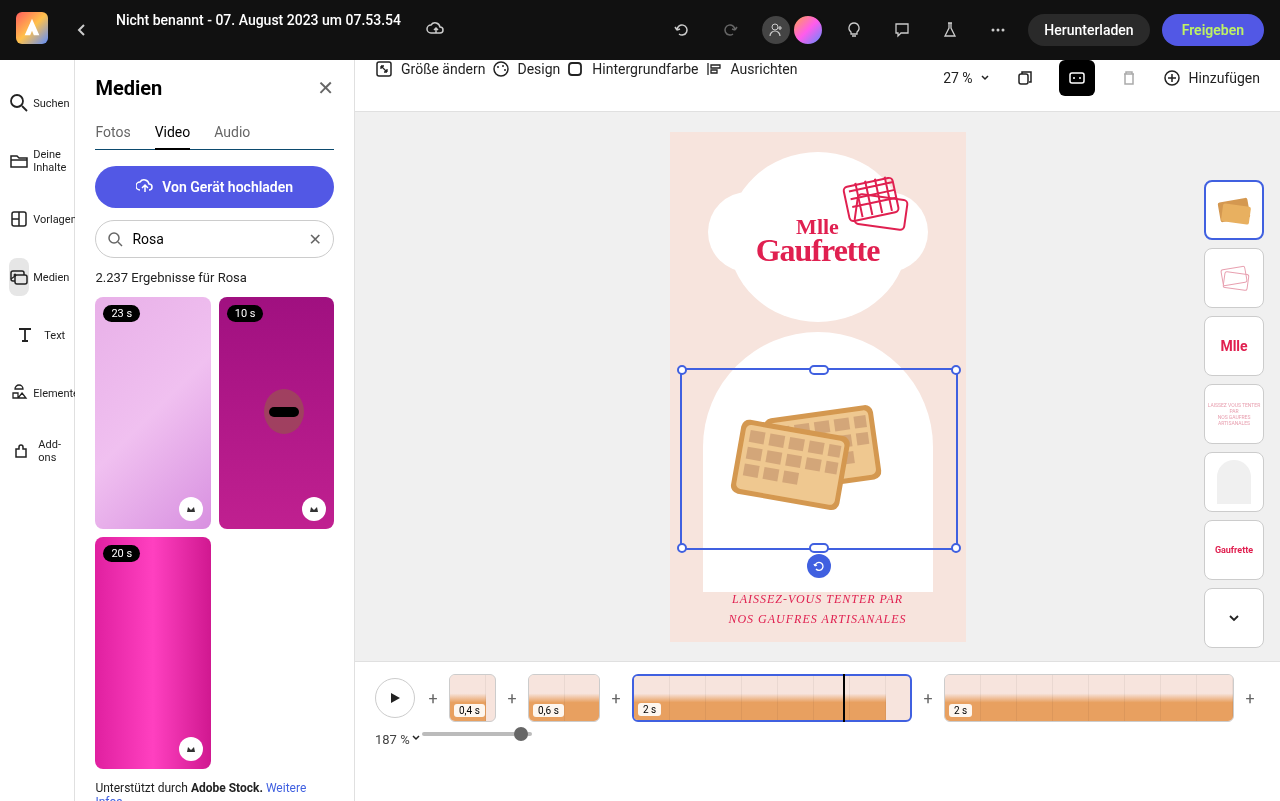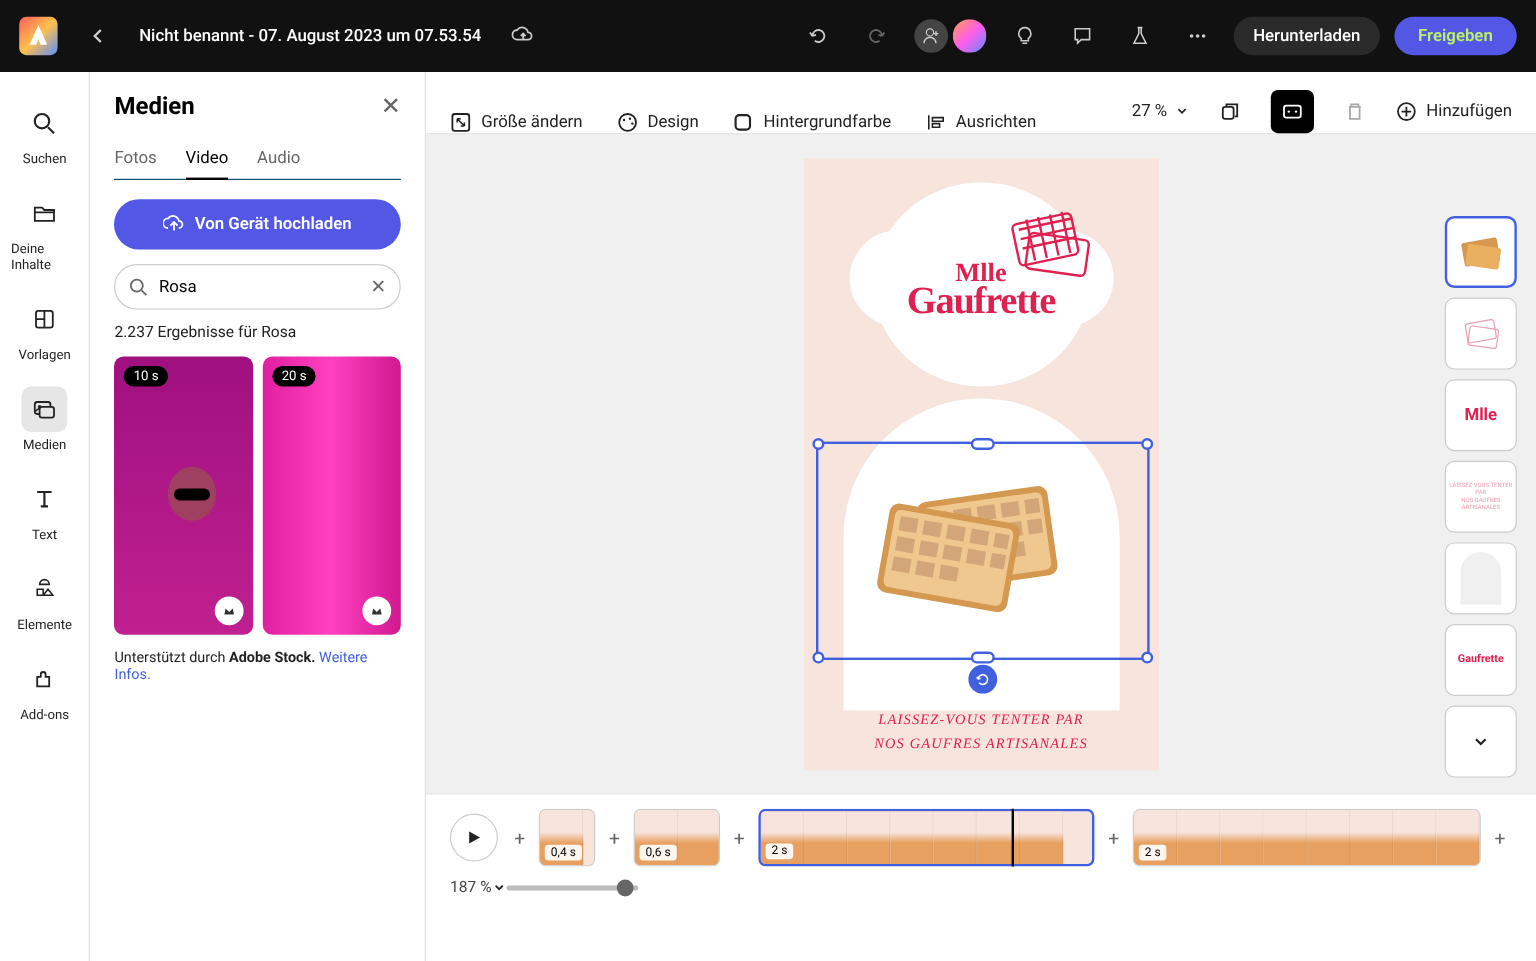--- a/index.html
+++ b/index.html
@@ -1,32 +1,32 @@
 <!DOCTYPE html>
 <html><head>
 <meta charset="utf-8">
 <style>
 *{margin:0;padding:0;box-sizing:border-box;font-family:-apple-system,BlinkMacSystemFont,'Segoe UI',Roboto,sans-serif}
 body{width:1280px;height:801px;overflow:hidden;background:#fff}
 .header{height:60px;background:#111;display:flex;align-items:center;padding:0 16px;color:#fff;justify-content:space-between}
-.header-left{display:flex;align-items:center;gap:16px}
+.header-left{display:flex;align-items:flex-start;gap:16px}
 .logo{width:32px;height:32px;background:linear-gradient(135deg,#ff5c5c,#ffc14c,#5c8cff);border-radius:6px;display:flex;align-items:center;justify-content:center}
 .logo svg{width:22px;height:22px}
 .doc-title{font-size:14px;font-weight:500}
 .header-right{display:flex;align-items:center;gap:12px}
 .hicon{width:36px;height:36px;display:flex;align-items:center;justify-content:center;border-radius:50%;cursor:pointer;color:#ccc}
 .btn-grey{background:#2a2a2a;color:#fff;padding:8px 16px;border-radius:18px;font-size:14px;font-weight:500;cursor:pointer;border:none}
 .btn-blue{background:#5258e5;color:#bef264;padding:8px 20px;border-radius:18px;font-size:14px;font-weight:600;cursor:pointer;border:none}
 .avatar-group{display:flex;align-items:center}
 .avatar{width:32px;height:32px;border-radius:50%;background:#444;border:2px solid #111;display:flex;align-items:center;justify-content:center}
 .avatar.ai{background:linear-gradient(135deg,#ffa04c,#ff5cec,#5c8cff)}
 
 .main{display:flex;height:741px}
 .rail{width:88px;background:#fff;border-right:1px solid #e0e0e0;display:flex;flex-direction:column;align-items:center;padding-top:16px;gap:4px}
-.rail-item{display:flex;flex-direction:column;align-items:center;gap:4px;padding:8px;cursor:pointer;width:72px}
+.rail-item{display:flex;flex-direction:row;align-items:center;gap:4px;padding:8px;cursor:pointer;width:72px}
 .rail-icon{width:38px;height:38px;display:flex;align-items:center;justify-content:center;border-radius:8px}
 .rail-item.active .rail-icon{background:#e6e6e6}
 .rail-label{font-size:11px;color:#222}
 
 .panel{width:320px;background:#fff;border-right:1px solid #e0e0e0;padding:16px 20px;overflow-y:auto}
 .panel-header{display:flex;justify-content:space-between;align-items:center;margin-bottom:16px}
 .panel-title{font-size:20px;font-weight:700}
 .close-x{cursor:pointer;font-size:20px;color:#666}
 .tabs{display:flex;gap:24px;border-bottom:1px solid #0c4a6e;margin-bottom:16px}
 .tab{padding:8px 0;font-size:14px;cursor:pointer;color:#666}
@@ -49,21 +49,21 @@
 .head{width:40px;height:50px;background:#c89070;border-radius:50%;margin:0 auto}
 .hair{position:absolute;top:-5px;left:50%;transform:translateX(-50%);width:55px;height:65px;background:#8b4020;border-radius:50% 50% 40% 40%}
 .body{width:70px;height:90px;background:#208040;border-radius:10px 10px 0 0;margin:5px auto 0}
 .woman2{position:absolute;bottom:0;left:30px;width:70px;height:140px}
 .head2{width:40px;height:45px;background:#a04060;border-radius:50%;margin:0 auto;position:relative}
 .glasses{position:absolute;top:18px;left:5px;width:30px;height:10px;background:#000;border-radius:5px}
 .stock-footer{font-size:12px;color:#222;margin-top:12px}
 .stock-link{color:#4060e0}
 
 .canvas-area{flex:1;display:flex;flex-direction:column;background:#f0f0f0;position:relative}
-.toolbar{height:52px;background:#fff;border-bottom:1px solid #e0e0e0;display:flex;align-items:flex-end;padding:0 20px;gap:28px}
+.toolbar{height:52px;background:#fff;border-bottom:1px solid #e0e0e0;display:flex;align-items:flex-start;padding:0 20px;gap:6px}
 .tool-item{display:flex;align-items:center;gap:8px;font-size:14px;cursor:pointer;color:#222}
 .tool-right{margin-left:auto;display:flex;align-items:center;gap:16px}
 .tool-icon-btn{width:36px;height:36px;display:flex;align-items:center;justify-content:center;border-radius:6px;cursor:pointer}
 .tool-icon-btn.dark{background:#000;color:#fff}
 .zoom-display{font-size:14px;color:#222;display:flex;align-items:center;gap:6px}
 
 .canvas-wrap{flex:1;display:flex;align-items:center;justify-content:center;position:relative;overflow:hidden}
 .artboard{width:296px;height:510px;background:#f7e4dd;position:relative}
 .cloud{position:absolute;top:20px;left:50%;transform:translateX(-50%);width:180px;height:170px;background:#fff;border-radius:50%}
 .cloud::before,.cloud::after{content:'';position:absolute;background:#fff;border-radius:50%}
@@ -99,21 +99,21 @@
 .clip-frames{display:flex;height:100%}
 .frame{width:36px;height:100%;background:linear-gradient(#f7e4dd 40%,#e8a060 60%);border-right:1px solid rgba(0,0,0,0.05);position:relative}
 .frame::after{content:'';position:absolute;bottom:2px;left:2px;right:2px;height:8px;font-size:6px;color:#e02050}
 .add-gap{width:20px;height:20px;display:flex;align-items:center;justify-content:center;color:#666;cursor:pointer;font-size:16px}
 .playhead{position:absolute;top:-16px;bottom:-4px;width:2px;background:#000;left:420px}
 .playhead::before{content:'';position:absolute;top:-8px;left:-5px;width:12px;height:10px;background:#000;clip-path:polygon(0 0,100% 0,50% 100%)}
 .timeline-footer{display:flex;align-items:center;justify-content:space-between;font-size:13px;color:#444}
 .tf-left{display:flex;align-items:center;gap:16px}
 .toggle{width:34px;height:18px;background:#ccc;border-radius:9px;position:relative;cursor:pointer}
 .toggle::after{content:'';position:absolute;width:14px;height:14px;background:#fff;border-radius:50%;top:2px;left:2px}
-.tf-right{display:flex;align-items:center;}
+.tf-right{display:flex;}
 .slider{width:110px;height:4px;background:#bbb;border-radius:2px;position:relative}
 .slider-thumb{position:absolute;width:14px;height:14px;background:#666;border-radius:50%;top:-5px;right:4px}
 svg{display:block}
 </style>
 </head>
 <body>
 
 <div class="header">
   <div class="header-left">
     <div class="logo">
@@ -266,20 +266,28 @@
           <svg width="16" height="16" viewBox="0 0 16 16">
             <circle cx="7" cy="7" r="5" stroke="#666" stroke-width="1.5" fill="none"></circle>
             <path d="M11 11 l4 4" stroke="#666" stroke-width="1.5"></path>
           </svg>
         </span>
       <input class="search-input" value="Rosa" style="">
       <span class="search-clear">✕</span>
     </div>
     <div class="results-text">2.237 Ergebnisse für Rosa</div>
     <div class="grid">
+      <div class="thumb t1">
+          <span class="dur">23 s</span>
+          <span class="prem">
+            <svg width="12" height="12" viewBox="0 0 12 12">
+              <path d="M2 9 l1-5 l3 3 l3-3 l1 5 z" fill="#333"></path>
+            </svg>
+          </span>
+        </div>
       <div class="thumb t3">
           <span class="dur">10 s</span>
           <div class="woman2">
             <div class="head2">
               <div class="glasses"></div>
             </div>
           </div>
           <span class="prem">
             <svg width="12" height="12" viewBox="0 0 12 12">
               <path d="M2 9 l1-5 l3 3 l3-3 l1 5 z" fill="#333"></path>

